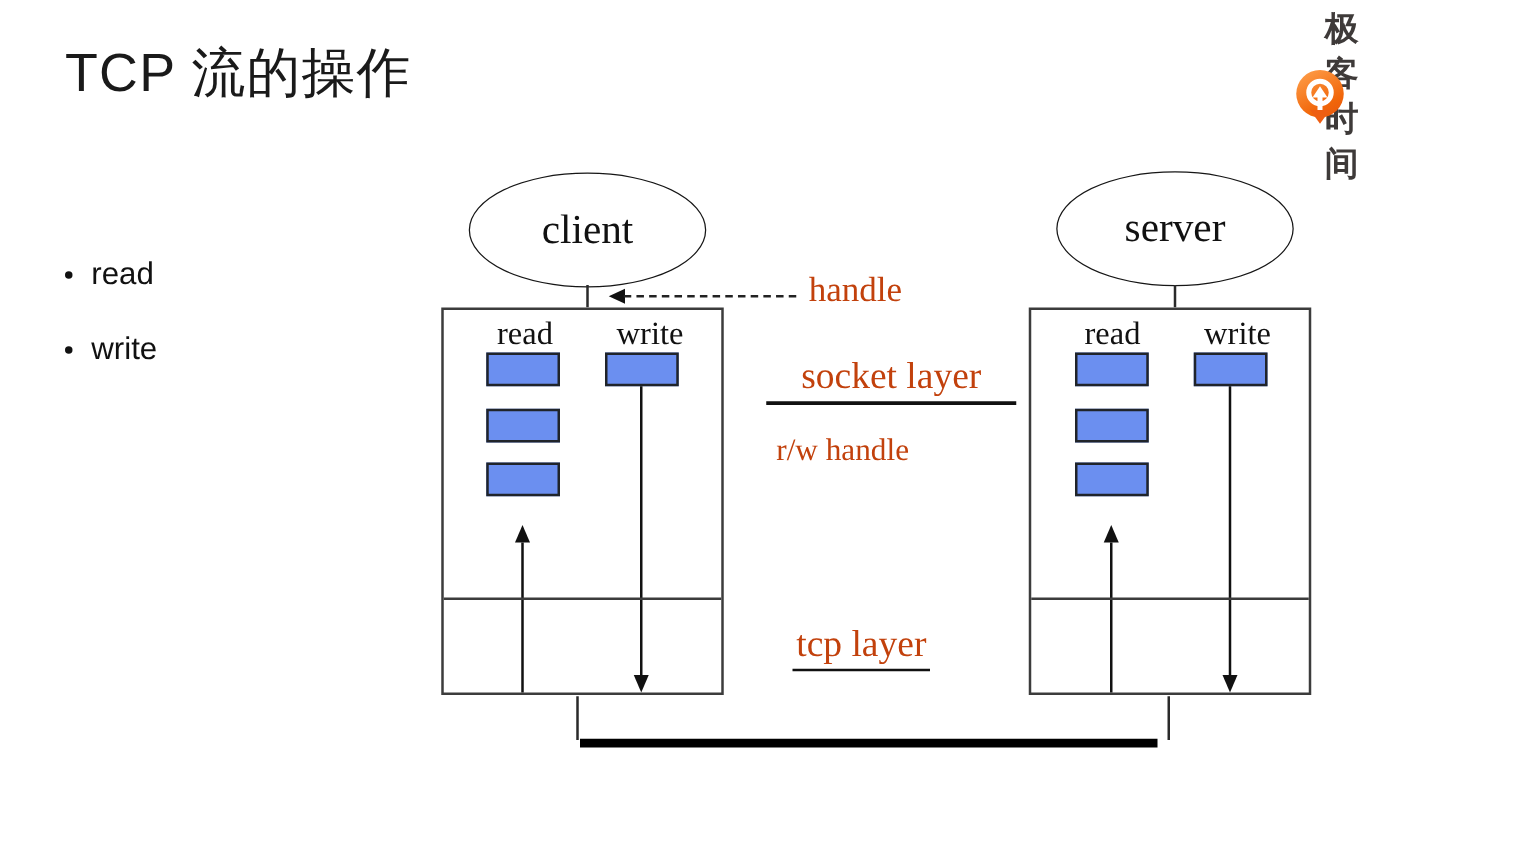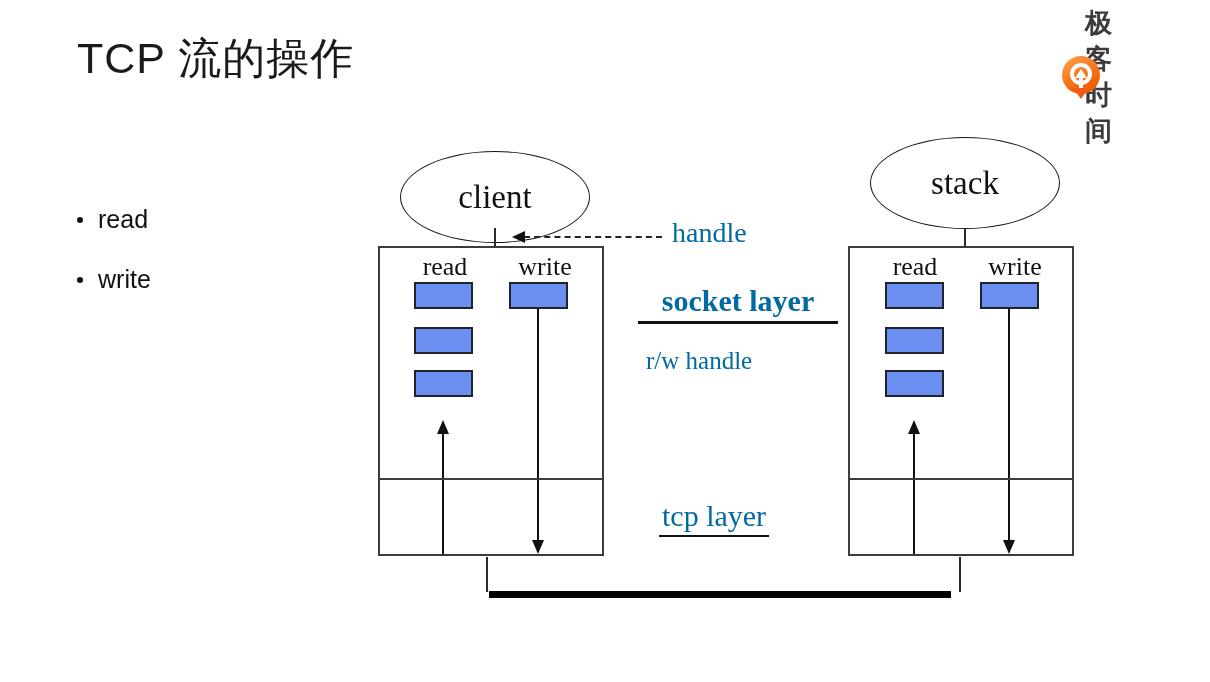--- a/index.html
+++ b/index.html
@@ -1,18 +1,18 @@
 <!DOCTYPE html>
 <html><head>
 <meta charset="utf-8">
 <style>
   * { margin:0; padding:0; box-sizing:border-box; }
   html,body { width:1210px; height:682px; background:#ffffff; overflow:hidden;
               font-family:"Liberation Sans", "DejaVu Sans", sans-serif; }
-  .canvas { position:relative; width:1054px; height:682px; background:#ffffff;margin-left:25px; }
+  .canvas { position:relative; width:1054px; height:682px; background:#ffffff; }
 
   
   .slide-title { position:absolute; left:52px; top:30px; font-size:43px; font-weight:300;
                  color:#1a1a1a; letter-spacing:1px; }
   .logo { position:absolute; left:1036px; top:5px; display:flex; align-items:center; }
   .logo-pin { position:relative; width:40px; height:46px; }
   .pin-circle { position:absolute; left:1px; top:2px; width:38px; height:38px; border-radius:50%;
                 background:linear-gradient(150deg,#FFA24E 0%,#F1660A 70%,#E8560E 100%); }
   .pin-tail { position:absolute; left:12px; top:34px; width:0; height:0;
               border-left:8px solid transparent; border-right:8px solid transparent;
@@ -42,23 +42,23 @@
   .queue { position:absolute; width:59px; height:27px; background:#6B8FF0; border:2px solid #20242a; }
   .head-up { position:absolute; width:0; height:0; border-left:6px solid transparent;
              border-right:6px solid transparent; border-bottom:14px solid #111; }
   .head-down { position:absolute; width:0; height:0; border-left:6px solid transparent;
                border-right:6px solid transparent; border-top:14px solid #111; }
   .head-left { position:absolute; width:0; height:0; border-top:6px solid transparent;
                border-bottom:6px solid transparent; border-right:13px solid #111; }
 
   .dashed-line { position:absolute; height:0; border-top:2px dashed #222; }
 
-  .serif-label { position:absolute; font-family:"Liberation Serif", serif; color:#0369a1; }
+  .serif-label { position:absolute; font-family:"Liberation Serif", serif; color:#c2410c; }
   .socket-layer { left:613px; top:284px; width:200px; text-align:center; font-size:30px;
-                  font-weight:700; border-bottom:3px solid #111; padding-bottom:3px; }
+                  font-weight:400; border-bottom:3px solid #111; padding-bottom:3px; }
   .rw-queues { left:621px; top:347px; font-size:25px; }
   .tcp-stack { left:634px; top:499px; font-size:30px; border-bottom:2px solid #111; padding:0 3px 2px 3px; }
   .handle-label { left:647px; top:217px; font-size:28px; }
 
   .wire { position:absolute; left:464px; top:591px; width:462px; height:7px; background:#000; }
 </style>
 </head>
 <body>
 
 <div class="canvas">
@@ -78,25 +78,25 @@
 
   <div class="bullet-item" style="top:205px;">
     <div class="bullet-dot"></div>
     <div class="bullet-label">read</div>
   </div>
   <div class="bullet-item" style="top:265px;">
     <div class="bullet-dot"></div>
     <div class="bullet-label">write</div>
   </div>
 
-  <div class="ellipse" style="left:375px; top:151px;text-align:center;">
+  <div class="ellipse" style="left:375px; top:138px;text-align:center;">
     <span>client</span>
   </div>
   <div class="ellipse" style="left:845px; top:137px;">
-    <span>stack</span>
+    <span>server</span>
   </div>
 
   <div class="vline" style="left:469px; top:228px; height:18px;"></div>
   <div class="vline" style="left:939px; top:228px; height:18px;"></div>
 
   <div class="head-left" style="left:487px; top:231px;"></div>
   <div class="dashed-line" style="left:499px; top:236px; width:138px;"></div>
   <div class="serif-label handle-label">handle</div>
 
   <div class="stackbox" style="left: 353px; top: 246px; border-color: rgb(60, 60, 60);">

